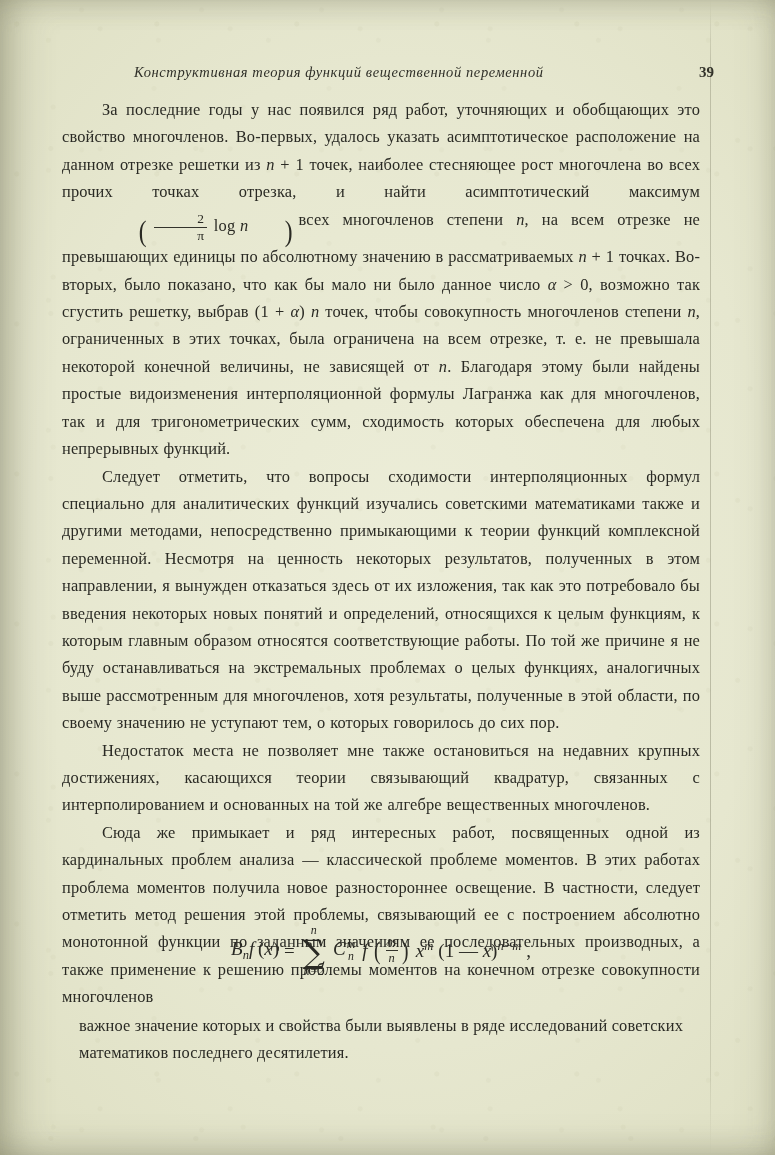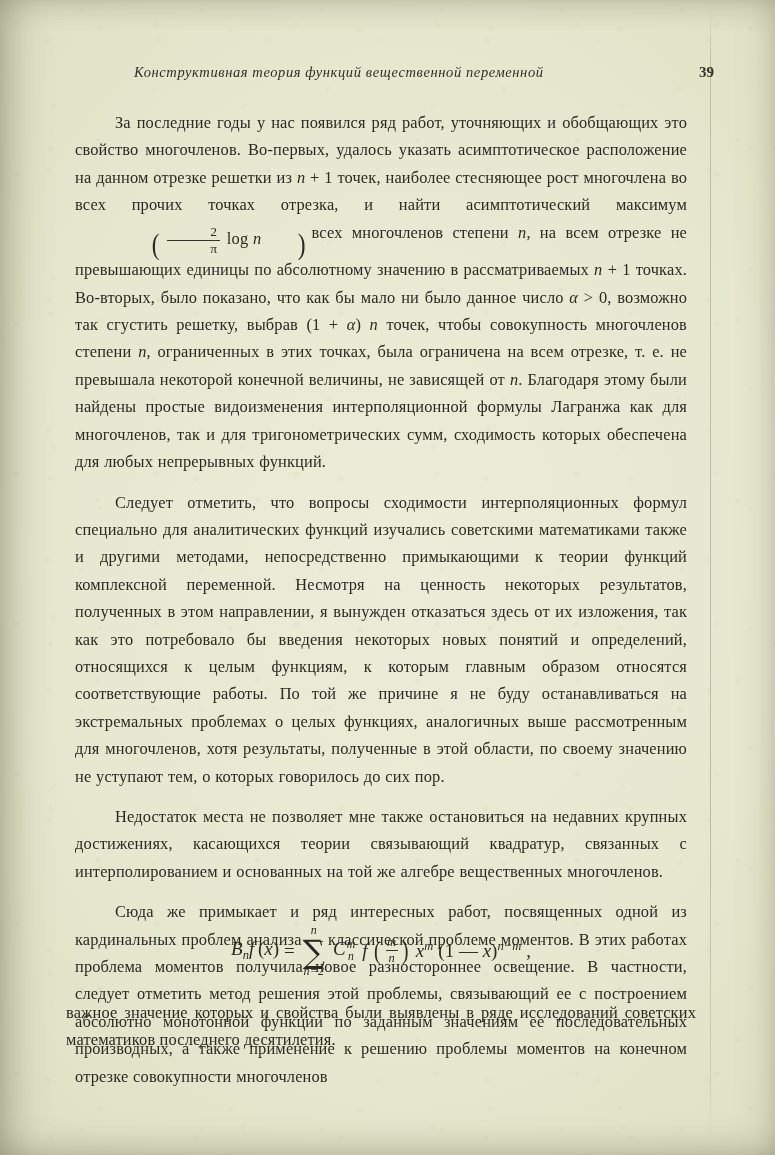--- a/index.html
+++ b/index.html
@@ -84,21 +84,21 @@
   }
 
   
   .body {
     position: absolute;
     left: 62px;
     top: 96px;
     width: 638px;
   }
   p.para {
-    margin: 13px;
+    margin: 0;
     font-size: 16.4px;
     line-height: 27.4px;
     text-align: justify;
     text-align-last: left;
     text-indent: 40px;
     color: #2a2a24;
     letter-spacing: .15px;
     word-spacing: .5px;
   }
   .math-i { font-style: italic; font-family: "Liberation Serif", serif; }
@@ -212,21 +212,21 @@
   .pw { display: inline-block; }
 
   
   .closing {
     position: absolute;
     left: 62px;
     top: 995px;
     width: 638px;
   }
   p.closing-para {
-    margin: 4px;
+    margin: 17px;
     font-size: 16.4px;
     line-height: 27.4px;
     text-align: justify;
     text-align-last: left;
     text-indent: 0;
     color: #2a2a24;
     letter-spacing: .15px;
   }
 </style>
 </head>

